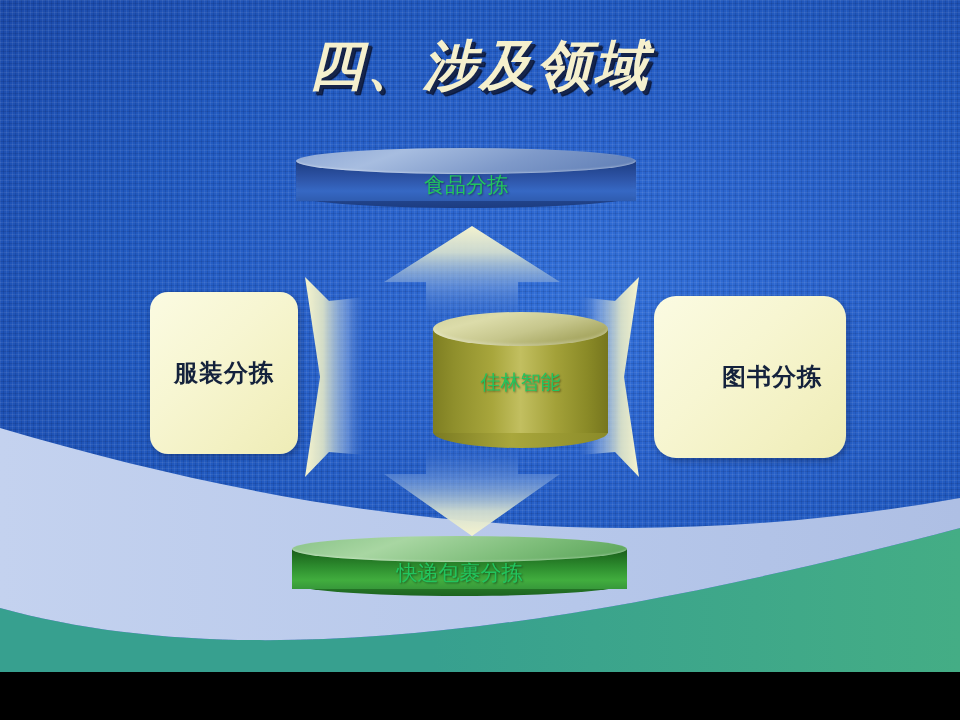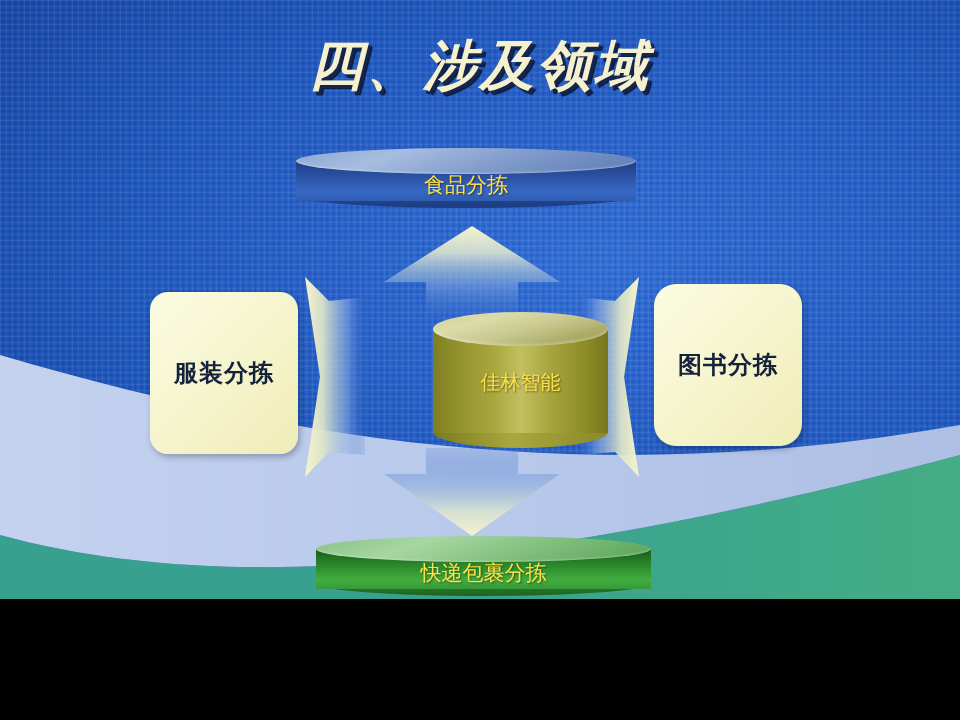--- a/index.html
+++ b/index.html
@@ -3,21 +3,21 @@
 <meta charset="utf-8">
 <style>
   html, body {
     margin: 0;
     padding: 0;
     background: #000;
   }
   #slide {
     position: relative;
     width: 960px;
-    height: 599px;
+    height: 672px;
     overflow: hidden;
     font-family: "DejaVu Sans", "Liberation Sans", sans-serif;
     background: #1f4aa8;
   }
 
   
   .bg-base {
     position: absolute;
     inset: 0;
     background:
@@ -86,21 +86,21 @@
     position: absolute;
     left: 0; right: 0;
     border-radius: 50%;
   }
   .cyl .label {
     position: absolute;
     left: 0; right: 0;
     text-align: center;
     font-family: Liberation Serif, serif;
     font-size: 21px;
-    color: #fde047;
+    color: #22c55e;
     text-shadow: 1px 1px 2px rgba(0,0,0,0.45);
     line-height: 1.28;
   }
 
   
   #cyl-food {
     left: 296px; top: 148px; width: 340px; height: 62px;
   }
   #cyl-food .body {
     top: 13px; height: 40px;
@@ -113,21 +113,21 @@
   }
   #cyl-food .top-ell {
     top: 0px; height: 26px;
     background: linear-gradient(160deg, #8ea8d4 0%, #a7bde0 28%, #7e99c9 62%, #5d7cb4 100%);
     box-shadow: inset 0 -1px 2px rgba(255,255,255,0.35);
   }
   #cyl-food .label { top: 24px; }
 
   
   #cyl-parcel {
-    left: 316px; top: 536px; width: 335px; height: 62px;
+    left: 292px; top: 536px; width: 335px; height: 62px;
   }
   #cyl-parcel .body {
     top: 13px; height: 40px;
     background: linear-gradient(to bottom,
       #1c5b1c 0%, #207021 18%, #2f9030 48%, #41ad3e 78%, #37983a 100%);
   }
   #cyl-parcel .bot-ell {
     top: 34px; height: 26px;
     background: linear-gradient(to bottom, #349a33 0%, #1d6420 100%);
   }
@@ -175,21 +175,21 @@
   }
   .box .box-label {
     font-family: "DejaVu Serif", "Liberation Serif", serif;
     font-size: 24px;
     font-weight: bold;
     color: #14223c;
     letter-spacing: 1px;
     white-space: nowrap;
   }
   #box-apparel { left: 150px; top: 292px; border-radius: 18px; }
-  #box-books   { left: 654px; top: 284px; }
+  #box-books   { left: 654px; top: 296px; padding-left: 44px; }
 
   
   .arrow-layer {
     position: absolute;
     inset: 0;
     pointer-events: none;
   }
 </style>
 </head>
 <body>

